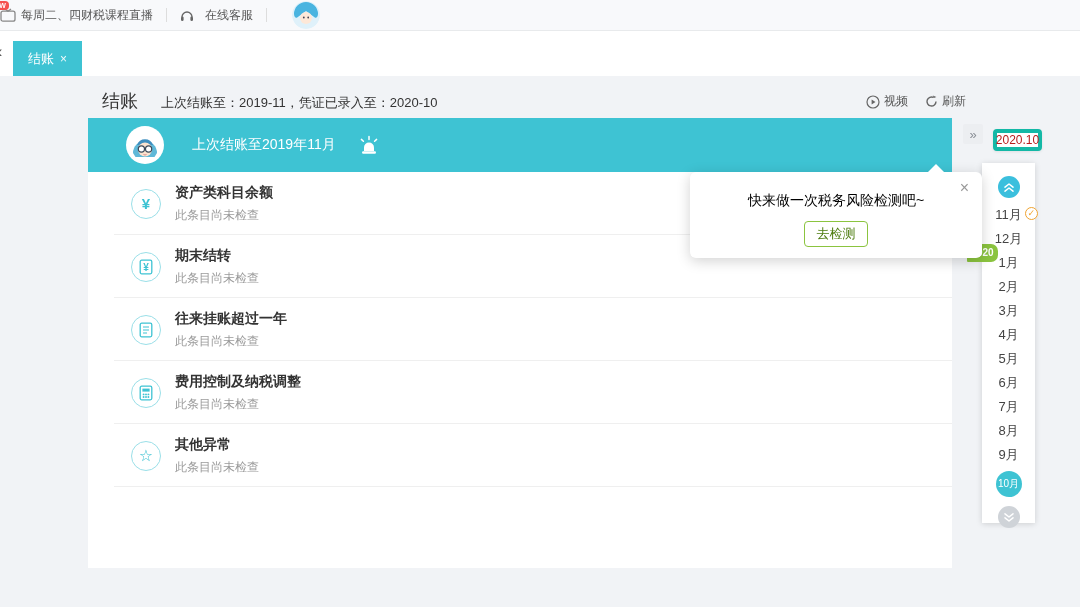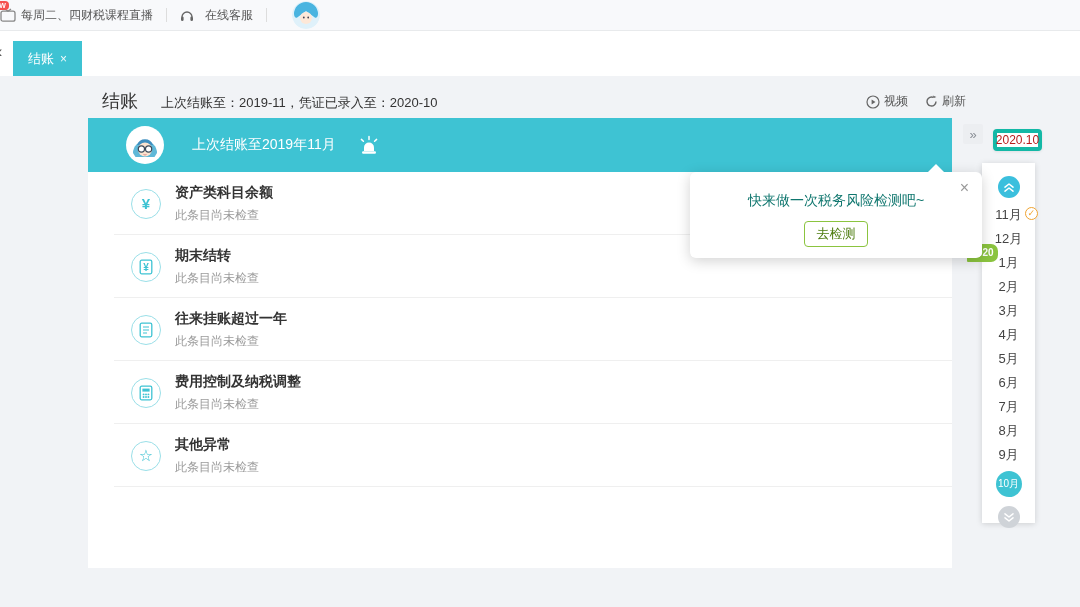--- a/index.html
+++ b/index.html
@@ -62,21 +62,21 @@
   .glyph-star { font-size:16px; font-family:"DejaVu Sans",sans-serif; }
   .row-text { margin-left:14px; }
   .row-title { font-size:14px; font-weight:bold; color:#333; }
   .row-status { font-size:12px; color:#9b9b9b; margin-top:5px; }
 
   
   .popup { position:absolute; left:690px; top:172px; width:292px; height:86px; background:#fff;
     border-radius:6px; box-shadow:0 3px 14px rgba(0,0,0,.18); z-index:6; }
   .popup-arrow { position:absolute; top:-8px; left:238px; width:0; height:0;
     border-left:8px solid transparent; border-right:8px solid transparent; border-bottom:8px solid #fff; }
-  .popup-msg { text-align:center; padding-top:20px; font-size:14px; color:#0f766e; }
+  .popup-msg { text-align:center; padding-top:20px; font-size:14px; color:#000000; }
   .popup-close { position:absolute; right:13px; top:8px; color:#999; font-size:16px; cursor:pointer; line-height:1; }
   .popup-btn { display:block; margin:11px auto 0; width:64px; height:26px; background:#fff;
     border:1px solid #8bc43f; color:#4d7c0f; border-radius:4px; font-size:13px; cursor:pointer; }
 
   
   .handle { position:absolute; left:963px; top:124px; width:20px; height:20px; background:#eceef1;
     border-radius:2px; color:#8a8f96; font-size:13px; display:flex; align-items:center; justify-content:center;
     cursor:pointer; z-index:1; }
   .period-box { position:absolute; left:985px; top:129px; width:49px; height:22px; background:#fff;
     border:4px solid #14b8a6; border-radius:4px; font-size:12px; color:#b91c1c;

